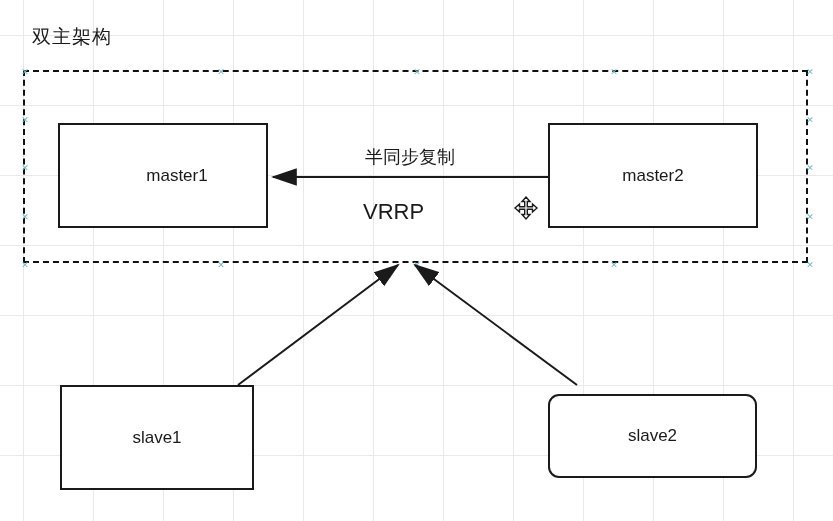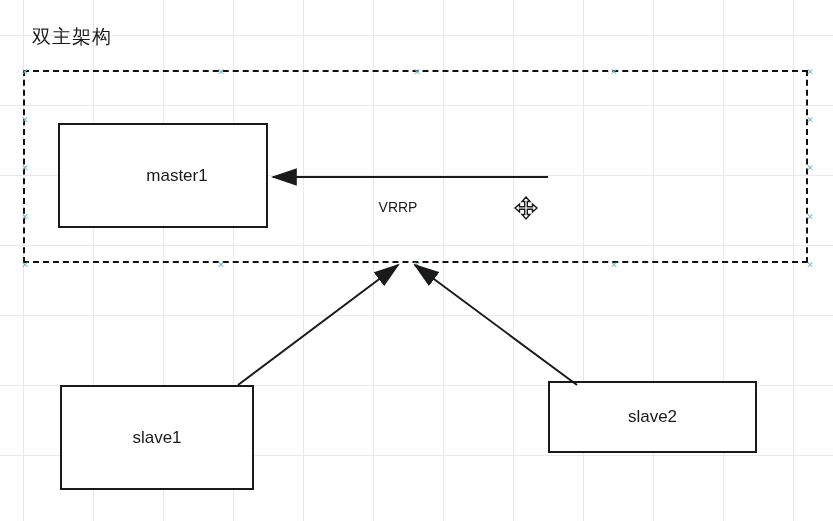--- a/index.html
+++ b/index.html
@@ -31,34 +31,34 @@
   }
   .node{
     position:absolute;box-sizing:border-box;
     background:#ffffff;border:2px solid #1a1a1a;
     display:flex;align-items:center;justify-content:center;
     font-size:17px;z-index:2;
   }
   .node-master1{left:58px;top:123px;width:210px;height:105px;padding-left:28px;}
   .node-master2{left:548px;top:123px;width:210px;height:105px;}
   .node-slave1{left:60px;top:385px;width:194px;height:105px;}
-  .node-slave2{left:548px;top:381px;width:209px;height:72px;}
+  .node-slave2{left:548px;top:394px;width:209px;height:84px;border-radius:11px;}
   .node-vip{
     position:absolute;left:363px;top:228px;width:88px;height:35px;
     box-sizing:border-box;background:#ffffff;border:1.5px dashed #111111;
     display:flex;align-items:center;justify-content:center;
     font-size:17px;z-index:3;
   }
   .edge-label{
     position:absolute;left:354px;top:145px;width:112px;
     text-align:center;font-size:18px;z-index:4;background:transparent;
   }
   .vrrp-label{
-    position:absolute;left:354px;top:199px;width:88px;
-    text-align:center;font-size:14px;z-index:4;
+    position:absolute;left:363px;top:199px;width:88px;
+    font-size:22px;z-index:4;
   }
   .arrows{
     position:absolute;left:0;top:0;z-index:3;pointer-events:none;
   }
   .move-cursor{
     position:absolute;left:513px;top:195px;z-index:5;
   }
 </style>
 </head>
 <body>
@@ -80,24 +80,26 @@
       <span class="handle" style="left: 785px; top: 193px;">✕</span>
       <span class="handle" style="left: 0px; top: 48px;">✕</span>
       <span class="handle" style="left: 0px; top: 96px;">✕</span>
       <span class="handle" style="left: 0px; top: 145px;">✕</span>
       <span class="handle" style="left: 785px; top: 48px;">✕</span>
       <span class="handle" style="left: 785px; top: 96px;">✕</span>
       <span class="handle" style="left: 785px; top: 145px;">✕</span>
     </div>
 
   <div class="node node-master1">master1</div>
+  <div class="node node-master2">master2</div>
   <div class="node node-slave1">slave1</div>
   <div class="node node-slave2">slave2</div>
 
 
+  <div class="edge-label">半同步复制</div>
   <div class="vrrp-label">VRRP</div>
 
   <svg class="arrows" width="833" height="521" viewBox="0 0 833 521">
     <defs>
       <marker id="ah" viewBox="0 0 12 8" refX="11" refY="4" markerWidth="13" markerHeight="9" orient="auto">
         <path d="M0,0 L12,4 L0,8 Z" fill="#1a1a1a"></path>
       </marker>
     </defs>
     <line x1="548" y1="177" x2="273" y2="177" stroke="#1a1a1a" stroke-width="2" marker-end="url(#ah)"></line>
     <line x1="238" y1="385" x2="398" y2="265" stroke="#1a1a1a" stroke-width="2" marker-end="url(#ah)"></line>

